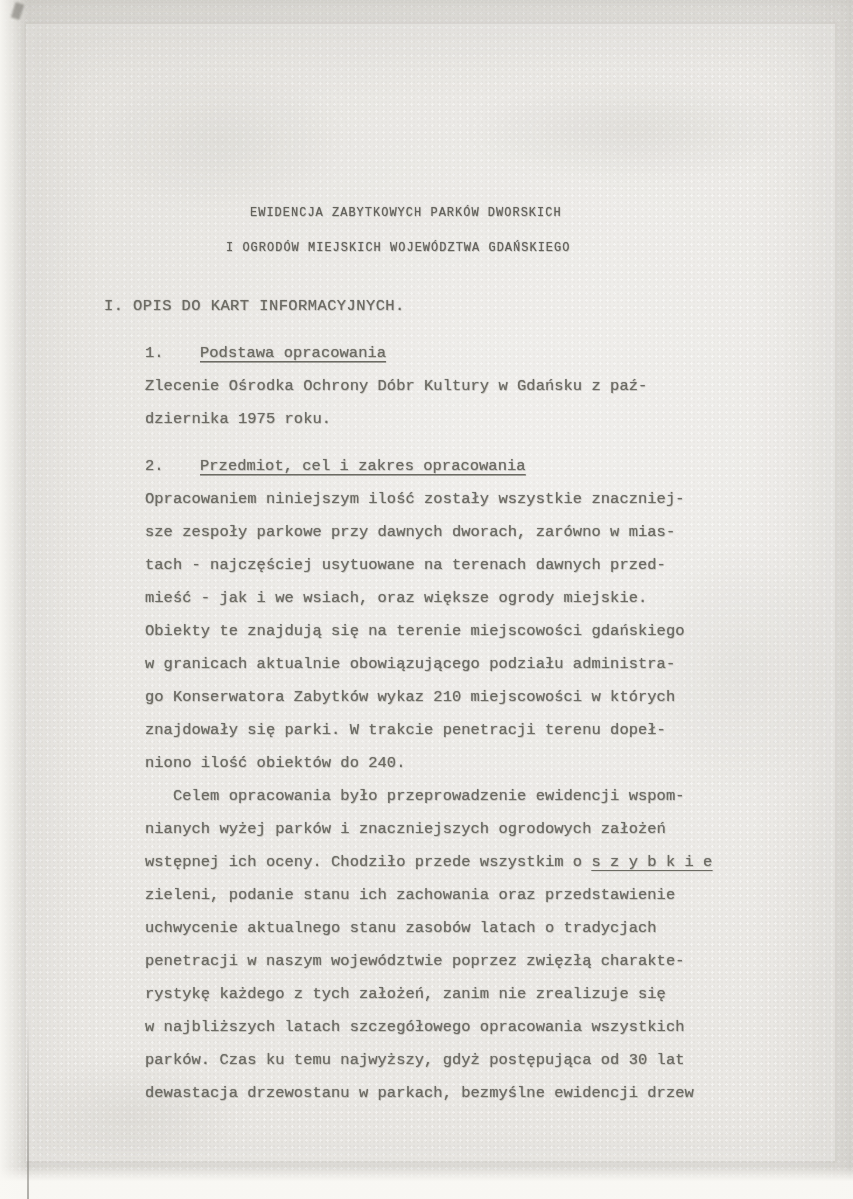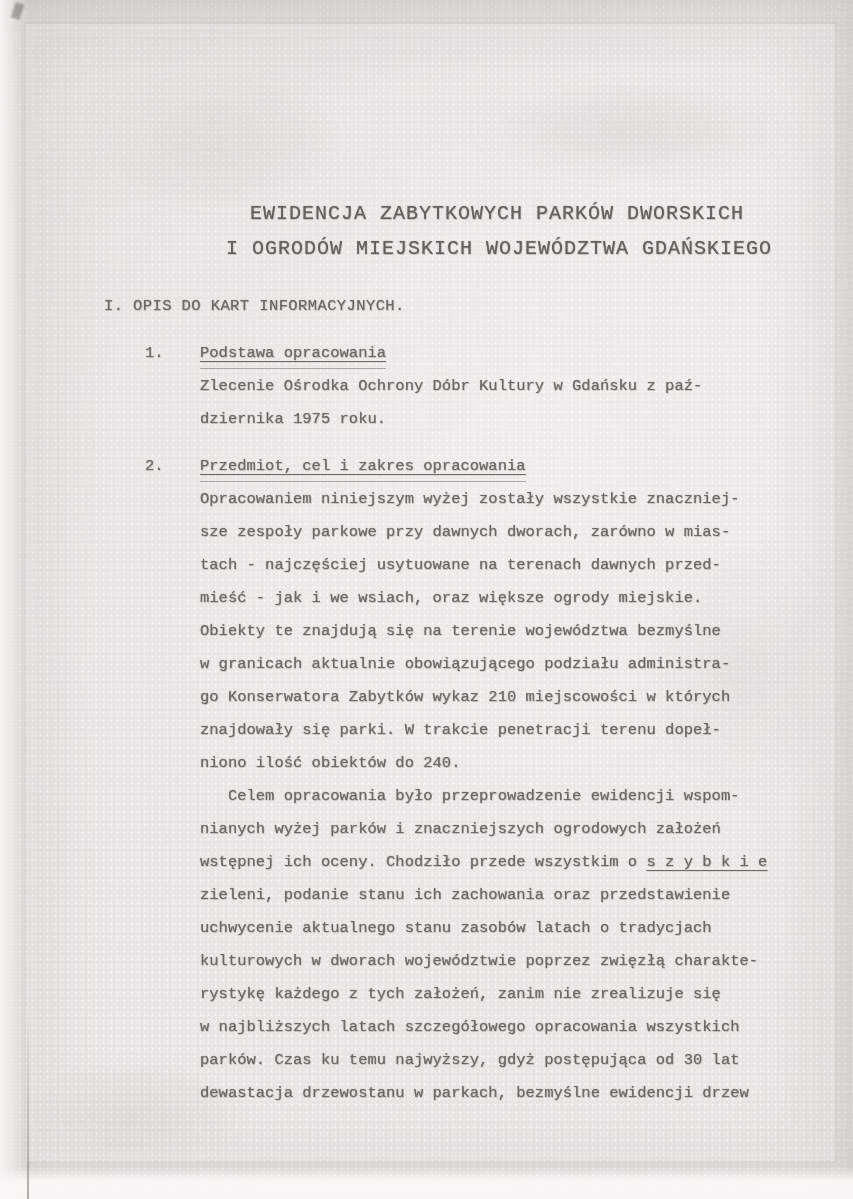--- a/index.html
+++ b/index.html
@@ -64,21 +64,21 @@
     inset: 0;
     font-family: "Liberation Mono", "DejaVu Sans Mono", monospace;
     font-size: 15.5px;
     color: rgba(106,105,98,0.94);
     text-shadow: 0 0 1.1px rgba(112,111,104,0.85), 0.6px 0.6px 0 rgba(128,127,120,0.28);
     filter: blur(0.3px);
   }
   .title-block { margin-top: 196px; }
   .title-line {
     line-height: 35px;
-    font-size: 20px;
+    font-size: 12px;
     letter-spacing: 1px;
     white-space: pre;
     color: rgba(98,97,91,0.96);
   }
   .tl1 { margin-left: 250px; }
   .tl2 { margin-left: 226px; }
 
   .section-heading {
     margin-left: 104px;
     margin-top: 24px;
@@ -88,23 +88,23 @@
   }
   .items { margin-left: 145px; }
   .item { margin-top: 14px; }
   .item-head { line-height: 33px; white-space: pre; }
   .item-num { display: inline-block; width: 55px; }
   .u {
     text-decoration: underline;
     text-underline-offset: 4px;
     text-decoration-thickness: 1.2px;
     border-bottom: 1px solid rgba(112,111,104,0.55);
-    padding-bottom: 6px;
+    padding-bottom: 0;
   }
-  .para { margin-left: 55px; }
+  .para { }
   .line { line-height: 33px; white-space: pre; }
   .u-sp {
     text-decoration: underline;
     text-underline-offset: 4px;
     text-decoration-thickness: 1.3px;
   }
 </style>
 </head>
 <body>
 
@@ -128,37 +128,37 @@
         <div class="item">
           <div class="item-head"><span class="item-num">1.</span><span class="u">Podstawa opracowania</span></div>
           <div class="para">
             <div class="line"><span>Zlecenie Ośrodka Ochrony Dóbr Kultury w Gdańsku z paź-</span></div>
             <div class="line"><span>dziernika 1975 roku.</span></div>
           </div>
         </div>
         <div class="item">
           <div class="item-head"><span class="item-num">2.</span><span class="u">Przedmiot, cel i zakres opracowania</span></div>
           <div class="para">
-            <div class="line"><span>Opracowaniem niniejszym wyżej zostały wszystkie znaczniej-</span></div>
+            <div class="line"><span>Opracowaniem niniejszym ilość zostały wszystkie znaczniej-</span></div>
             <div class="line"><span>sze zespoły parkowe przy dawnych dworach, zarówno w mias-</span></div>
             <div class="line"><span>tach - najczęściej usytuowane na terenach dawnych przed-</span></div>
             <div class="line"><span>mieść - jak i we wsiach, oraz większe ogrody miejskie.</span></div>
-            <div class="line"><span>Obiekty te znajdują się na terenie województwa bezmyślne</span></div>
+            <div class="line"><span>Obiekty te znajdują się na terenie miejscowości gdańskiego</span></div>
             <div class="line"><span>w granicach aktualnie obowiązującego podziału administra-</span></div>
             <div class="line"><span>go Konserwatora Zabytków wykaz 210 miejscowości w których</span></div>
             <div class="line"><span>znajdowały się parki. W trakcie penetracji terenu dopeł-</span></div>
             <div class="line"><span>niono ilość obiektów do 240.</span></div>
           </div>
           <div class="para">
             <div class="line"><span>   Celem opracowania było przeprowadzenie ewidencji wspom-</span></div>
             <div class="line"><span>nianych wyżej parków i znaczniejszych ogrodowych założeń</span></div>
             <div class="line"><span>wstępnej ich oceny. Chodziło przede wszystkim o </span><span class="u-sp">s z y b k i e</span></div>
             <div class="line"><span>zieleni, podanie stanu ich zachowania oraz przedstawienie</span></div>
             <div class="line"><span>uchwycenie aktualnego stanu zasobów latach o tradycjach</span></div>
-            <div class="line"><span>kulturowych w dworach województwie poprzez zwięzłą charakte-</span></div>
+            <div class="line"><span>penetracji w naszym województwie poprzez zwięzłą charakte-</span></div>
             <div class="line"><span>rystykę każdego z tych założeń, zanim nie zrealizuje się</span></div>
             <div class="line"><span>w najbliższych latach szczegółowego opracowania wszystkich</span></div>
             <div class="line"><span>parków. Czas ku temu najwyższy, gdyż postępująca od 30 lat</span></div>
             <div class="line"><span>dewastacja drzewostanu w parkach, bezmyślne ewidencji drzew</span></div>
           </div>
         </div>
       </div>
   </div>
 </div>
 

